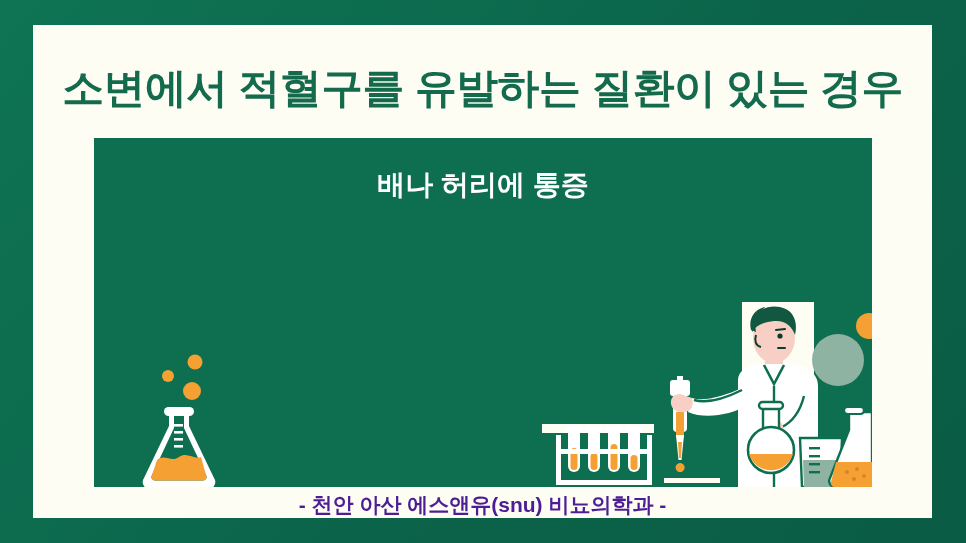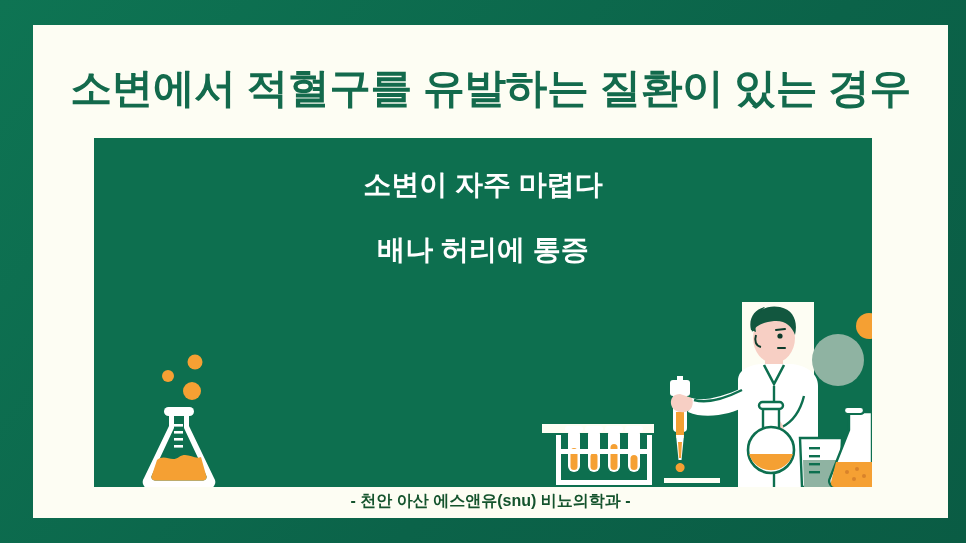--- a/index.html
+++ b/index.html
@@ -27,21 +27,20 @@
   }
 
   
   .frame {
     position: absolute;
     left: 33px;
     top: 25px;
     width: 899px;
     height: 493px;
     background: #fdfdf3;
-    padding-left: 16px;
   }
 
   
   .title {
     position: absolute;
     left: 0;
     top: 36px;
     width: 100%;
     text-align: center;
     color: #136a4c;
@@ -81,22 +80,22 @@
   }
   .symptom:last-child { margin-bottom: 0; }
 
   
   .footer-credit {
     position: absolute;
     left: 0;
     top: 466px;
     width: 100%;
     text-align: center;
-    color: #14532d;
-    font-size: 16px;
+    color: #4c1d95;
+    font-size: 21px;
     font-weight: 700;
     white-space: nowrap;
   }
 
   
   .flask-art {
     position: absolute;
     left: 30px;
     top: 212px;
     width: 110px;
@@ -256,20 +255,19 @@
             <circle cx="305" cy="170" r="2" fill="#d9822b"></circle>
             <circle cx="315" cy="167" r="2" fill="#d9822b"></circle>
             <circle cx="312" cy="177" r="2" fill="#d9822b"></circle>
             <circle cx="322" cy="174" r="2" fill="#d9822b"></circle>
             <rect x="302" y="105" width="20" height="7" rx="3.5" fill="#ffffff" stroke="#0d6f4f" stroke-width="2.2"></rect>
           </g>
         </svg>
       </div>
 
       <div class="symptom-list">
-        <div class="symptom">소변이 자주 마렵다</div>
         <div class="symptom">배나 허리에 통증</div>
       </div>
     </div>
 
     <div class="footer-credit">- 천안 아산 에스앤유(snu) 비뇨의학과 -</div>
   </div>
 </div>
 
 </body></html>

